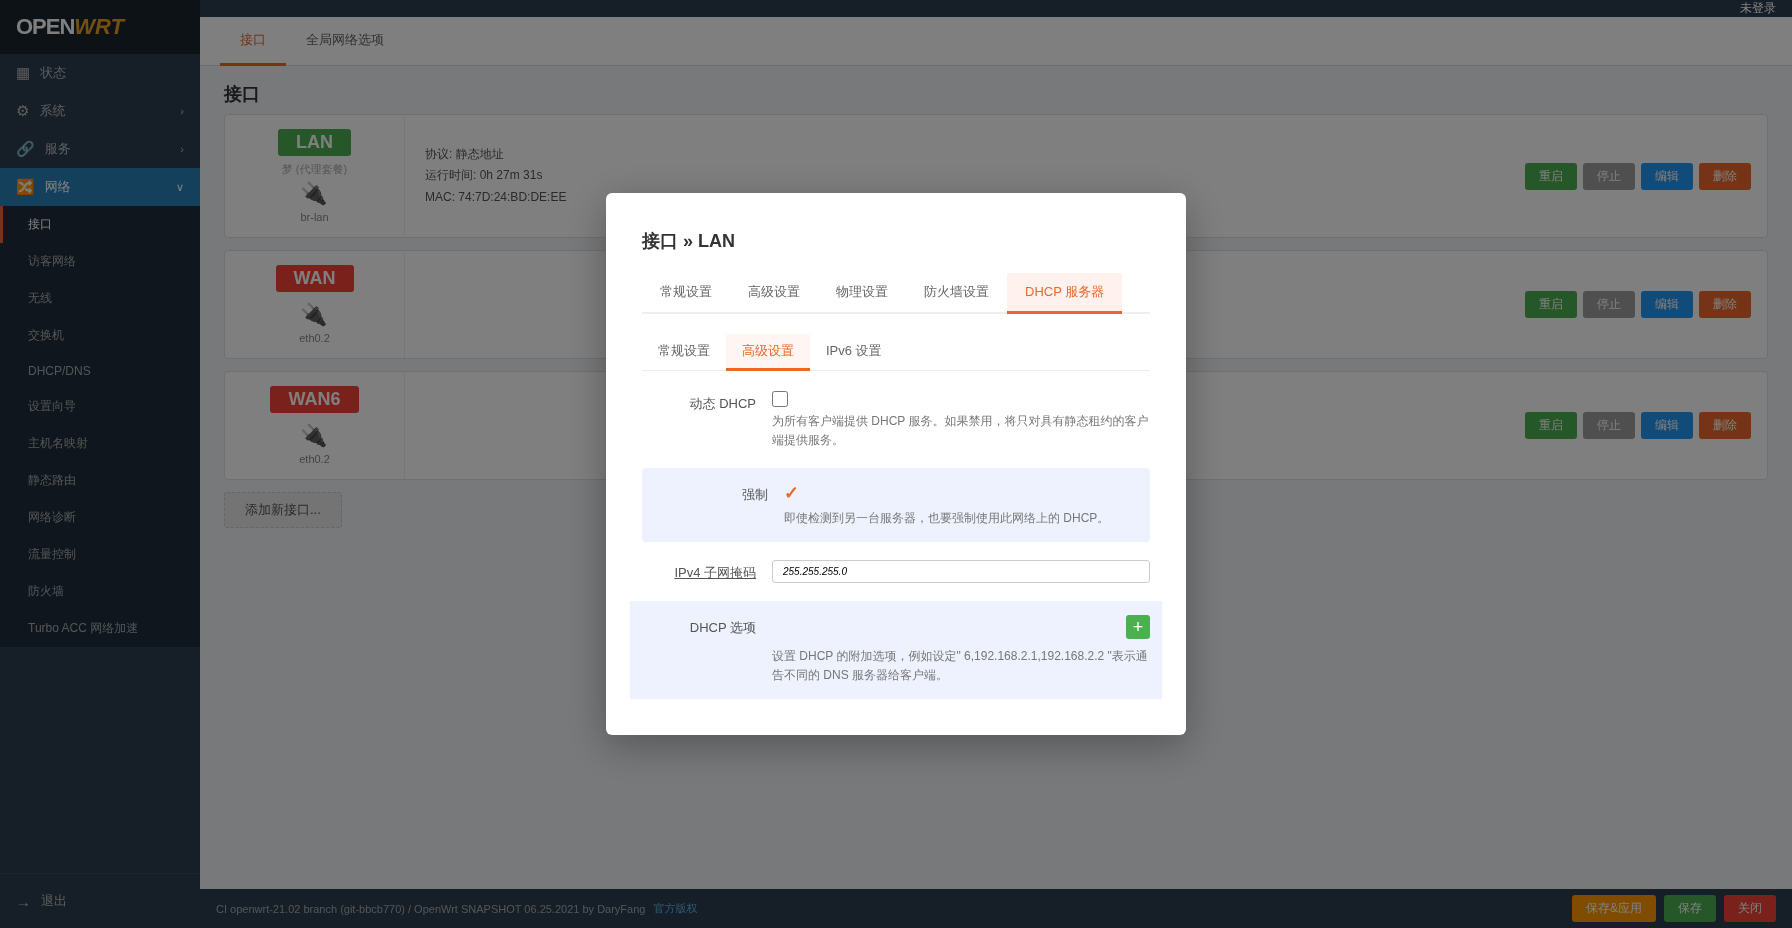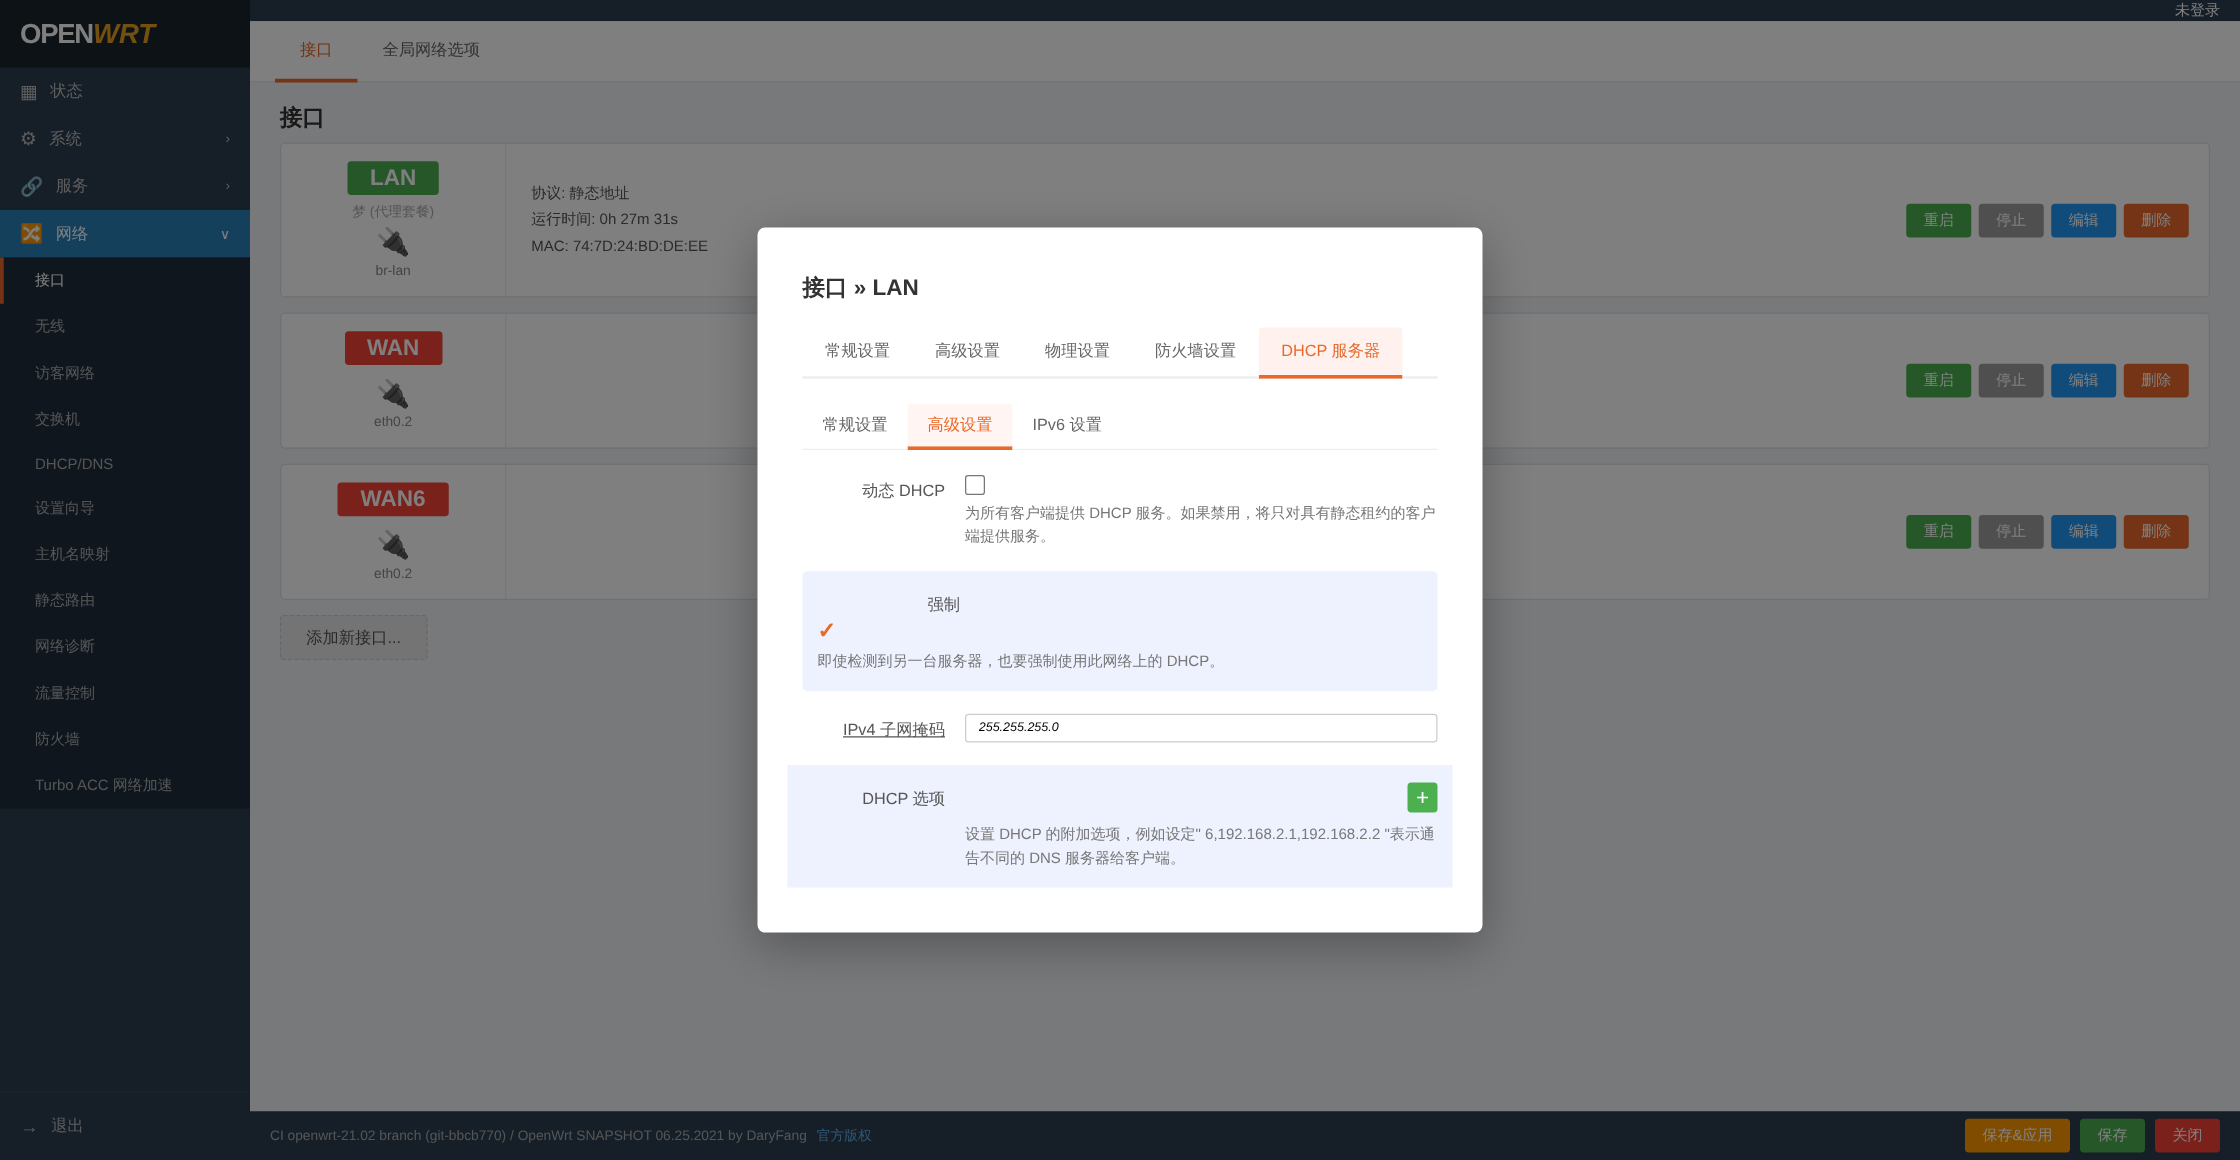--- a/index.html
+++ b/index.html
@@ -75,21 +75,21 @@
     .modal-subtab { padding: 8px 16px; font-size: 13px; cursor: pointer; color: #666; border-bottom: 3px solid transparent; margin-bottom: -1px; }
     .modal-subtab.active { color: #e8692a; border-bottom: 3px solid #e8692a; background: #fff5f2; border-radius: 3px 3px 0 0; }
     .form-row { display: flex; align-items: flex-start; margin-bottom: 18px; }
     .form-label { width: 130px; flex-shrink: 0; font-size: 13px; color: #555; padding-top: 4px; text-align: right; padding-right: 16px; }
     .form-label.underline { text-decoration: underline; cursor: help; }
     .form-control { flex: 1; }
     .form-hint { font-size: 12px; color: #777; margin-top: 5px; line-height: 1.6; }
     .checkbox-wrap { display: flex; align-items: center; }
     .checkbox-wrap input[type=checkbox] { width: 16px; height: 16px; cursor: pointer; }
     .check-icon { color: #e8692a; font-size: 18px; font-weight: bold; }
-    .highlighted-row { background: #eef2ff; border-radius: 4px; padding: 14px 12px 14px 0; margin: 0 -12px 18px; flex-direction: column; }
+    .highlighted-row { background: #eef2ff; border-radius: 4px; padding: 14px 12px 14px 0; margin: 0 -12px 18px; }
     .input-field { width: 100%; border: 1px solid #ccc; border-radius: 3px; padding: 5px 10px; font-size: 10px; font-style: italic; }
     .dhcp-options-section { background: #eef2ff; border-radius: 0; padding: 14px 12px; margin: 0 -12px; }
     .add-btn { background: #4CAF50; color: #fff; border: none; border-radius: 3px; width: 24px; height: 24px; font-size: 18px; cursor: pointer; display: flex; align-items: center; justify-content: center; float: right; }
   </style>
 </head>
 <body>
 
 <div class="sidebar">
   <div class="sidebar-logo">
     <span class="logo-open">OPEN</span>
@@ -113,24 +113,24 @@
     <div class="sidebar-item active">
       <span class="icon">🔀</span>
       <span>网络</span>
       <span class="arrow">∨</span>
     </div>
     <div class="sidebar-sub">
       <div class="sidebar-item active-sub">
         <span>接口</span>
       </div>
       <div class="sidebar-item">
+        <span>访客网络</span>
+      </div>
+      <div class="sidebar-item">
         <span>无线</span>
-      </div>
-      <div class="sidebar-item">
-        <span>访客网络</span>
       </div>
       <div class="sidebar-item">
         <span>交换机</span>
       </div>
       <div class="sidebar-item">
         <span>DHCP/DNS</span>
       </div>
       <div class="sidebar-item">
         <span>设置向导</span>
       </div>

